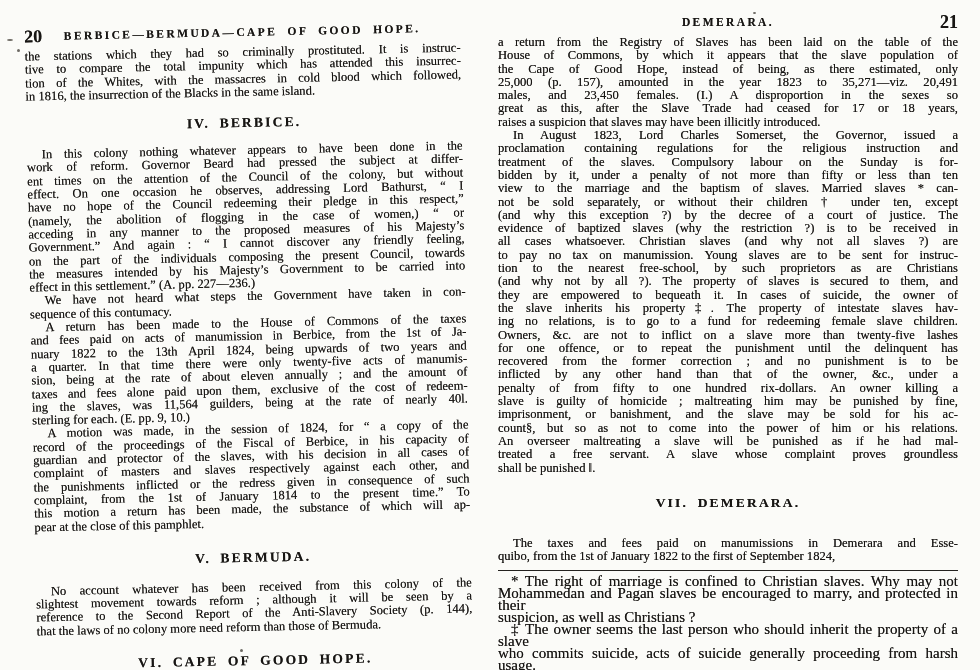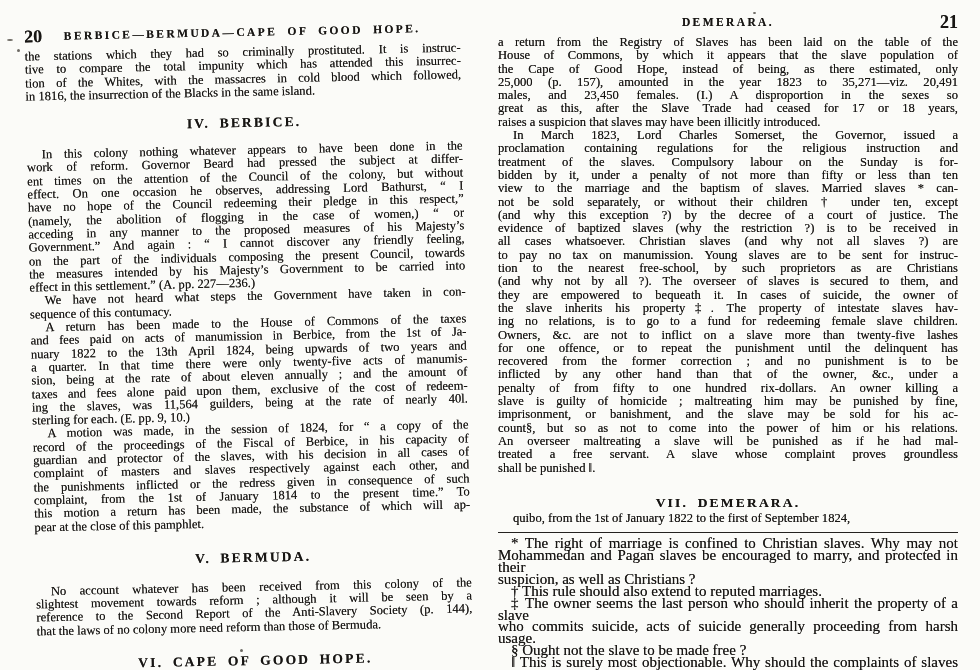--- a/index.html
+++ b/index.html
@@ -71,21 +71,21 @@
     margin: 16px 0 13px;
     text-align: center;
     font-size: 13.5px;
     font-weight: bold;
     letter-spacing: 2.2px;
     word-spacing: 4px;
     text-shadow: 0 0 0.4px rgba(20,18,16,0.65);
   }
   .page.left .sechead.h2 { margin: 20px 0 15px; }
   .page.left .sechead.h3 { margin: 19px 0 15px; }
-  .page.right .sechead { margin: 20px 0 1px; }
+  .page.right .sechead { margin: 20px 0 26px; }
 
   
   .fnrule {
     border: 0;
     border-top: 1.2px solid #24221f;
     margin: 7px 0 5px;
   }
   .fn .tline {
     font-size: 15px;
     line-height: 11.9px;
@@ -185,63 +185,61 @@
           <div class="tline">a return from the Registry of Slaves has been laid on the table of the</div>
           <div class="tline">House of Commons, by which it appears that the slave population of</div>
           <div class="tline">the Cape of Good Hope, instead of being, as there estimated, only</div>
           <div class="tline">25,000 (p. 157), amounted in the year 1823 to 35,271—viz. 20,491</div>
           <div class="tline">males, and 23,450 females. (I.)    A disproportion in the sexes so</div>
           <div class="tline">great as this, after the Slave Trade had ceased for 17 or 18 years,</div>
           <div class="tline last">raises a suspicion that slaves may have been illicitly introduced.</div>
         </div>
 
       <div class="para indent">
-          <div class="tline">In March 1823, Lord Charles Somerset, the Governor, issued a</div>
+          <div class="tline">In August 1823, Lord Charles Somerset, the Governor, issued a</div>
           <div class="tline">proclamation containing regulations for the religious instruction and</div>
           <div class="tline">treatment of the slaves.  Compulsory labour on the Sunday is for-</div>
           <div class="tline">bidden by it, under a penalty of not more than fifty or less than ten</div>
           <div class="tline">view to the marriage and the baptism of slaves.  Married slaves * can-</div>
           <div class="tline">not be sold separately, or without their children † under ten, except</div>
           <div class="tline">(and why this exception ?) by the decree of a court of justice.  The</div>
           <div class="tline">evidence of baptized slaves (why the restriction ?) is to be received in</div>
           <div class="tline">all cases whatsoever.  Christian slaves (and why not all slaves ?) are</div>
           <div class="tline">to pay no tax on manumission.  Young slaves are to be sent for instruc-</div>
           <div class="tline">tion to the nearest free-school, by such proprietors as are Christians</div>
-          <div class="tline">(and why not by all ?).  The overseer of slaves is secured to them, and</div>
+          <div class="tline">(and why not by all ?).  The property of slaves is secured to them, and</div>
           <div class="tline">they are empowered to bequeath it.  In cases of suicide, the owner of</div>
           <div class="tline">the slave inherits his property‡.  The property of intestate slaves hav-</div>
           <div class="tline">ing no relations, is to go to a fund for redeeming female slave children.</div>
           <div class="tline">Owners, &amp;c. are not to inflict on a slave more than twenty-five lashes</div>
           <div class="tline">for one offence, or to repeat the punishment until the delinquent has</div>
           <div class="tline">recovered from the former correction ; and no punishment is to be</div>
           <div class="tline">inflicted by any other hand than that of the owner, &amp;c., under a</div>
           <div class="tline">penalty of from fifty to one hundred rix-dollars.  An owner killing a</div>
           <div class="tline">slave is guilty of homicide ; maltreating him may be punished by fine,</div>
           <div class="tline">imprisonment, or banishment, and the slave may be sold for his ac-</div>
           <div class="tline">count§, but so as not to come into the power of him or his relations.</div>
           <div class="tline">An overseer maltreating a slave will be punished as if he had mal-</div>
           <div class="tline">treated a free servant.  A slave whose complaint proves groundless</div>
           <div class="tline last">shall be punished ‖.</div>
         </div>
 
       <div class="sechead">VII. DEMERARA.</div>
 
       <div class="para indent">
+          <div class="tline">The taxes and fees paid on manumissions in Demerara and Esse-</div>
           <div class="tline last">quibo, from the 1st of January 1822 to the first of September 1824,</div>
         </div>
 
       <hr class="fnrule">
 
       <div class="para fn indent">
           <div class="tline">* The right of  marriage is confined  to Christian slaves.  Why may not</div>
           <div class="tline">Mohammedan and Pagan slaves be encouraged to marry, and protected in their</div>
           <div class="tline last">suspicion, as well as Christians ?</div>
-        </div>
-      <div class="para fn indent">
-          <div class="tline last">† This rule should also extend to reputed marriages.</div>
         </div>
       <div class="para fn indent">
           <div class="tline">‡ The owner seems the last person who should inherit the property of a slave</div>
           <div class="tline last">who commits suicide, acts of suicide generally proceeding from harsh usage.</div>
         </div>
       <div class="para fn indent">
           <div class="tline last">§ Ought not the slave to be made free ?</div>
         </div>
       <div class="para fn indent">
           <div class="tline">‖ This is surely most objectionable.  Why should the complaints of slaves</div>

